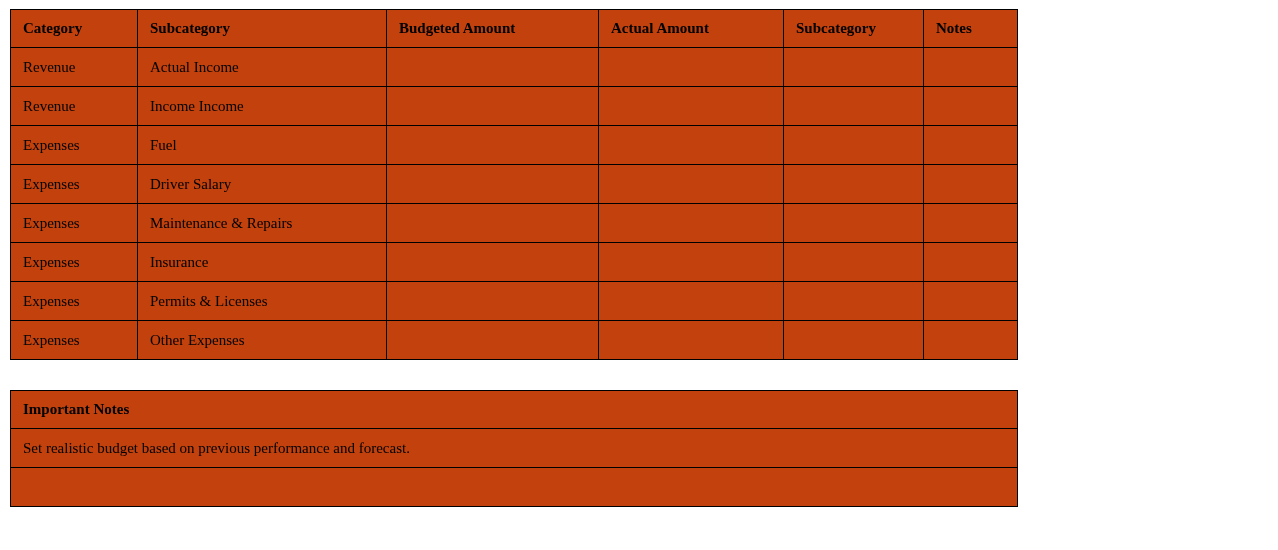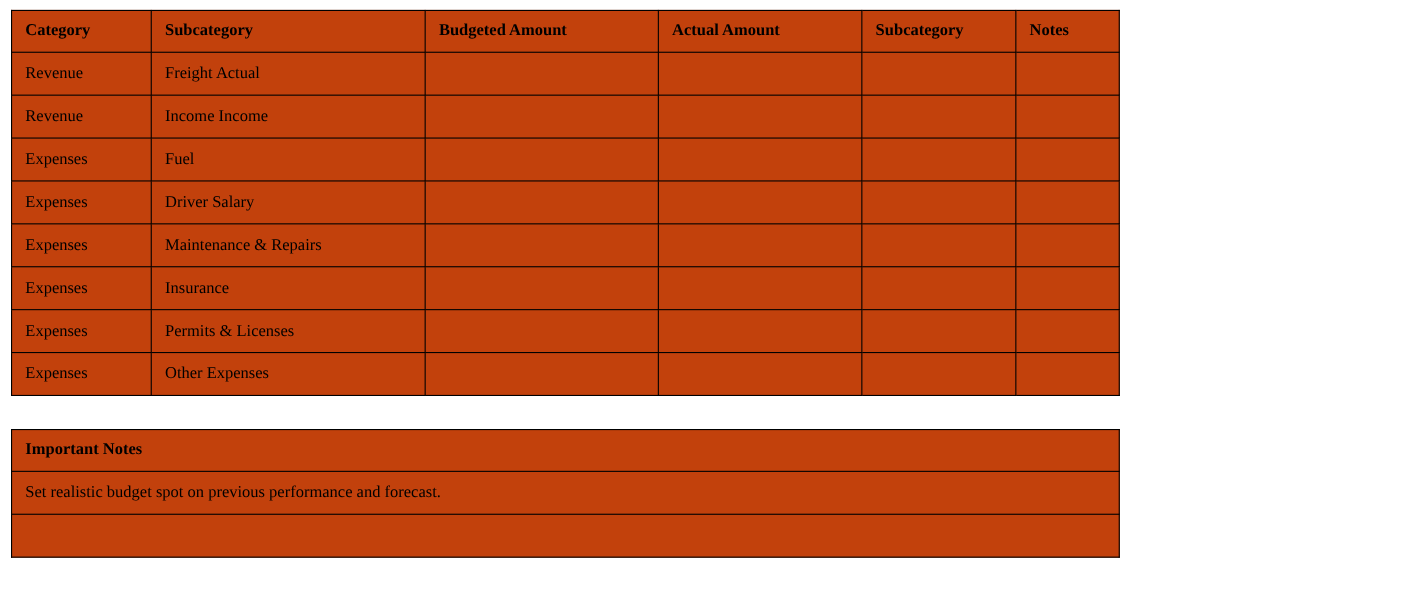--- a/index.html
+++ b/index.html
@@ -67,21 +67,21 @@
       <th>Subcategory</th>
       <th>Budgeted Amount</th>
       <th>Actual Amount</th>
       <th>Subcategory</th>
       <th>Notes</th>
     </tr>
   </thead>
   <tbody>
     <tr>
       <td>Revenue</td>
-      <td>Freight Actual</td>
+      <td>Actual Income</td>
       <td></td>
       <td></td>
       <td></td>
       <td></td>
     </tr>
     <tr>
       <td>Revenue</td>
       <td>Income Income</td>
       <td></td>
       <td></td>
@@ -141,19 +141,19 @@
 
 <table class="doc-table notes-tbl">
   <colgroup>
     <col style="width:1007px">
   </colgroup>
   <tbody>
     <tr class="title-row">
       <th>Important Notes</th>
     </tr>
     <tr>
-      <td>Set realistic budget spot on previous performance and forecast.</td>
+      <td>Set realistic budget based on previous performance and forecast.</td>
     </tr>
     <tr>
       <td></td>
     </tr>
   </tbody>
 </table>
 
 </body></html>

